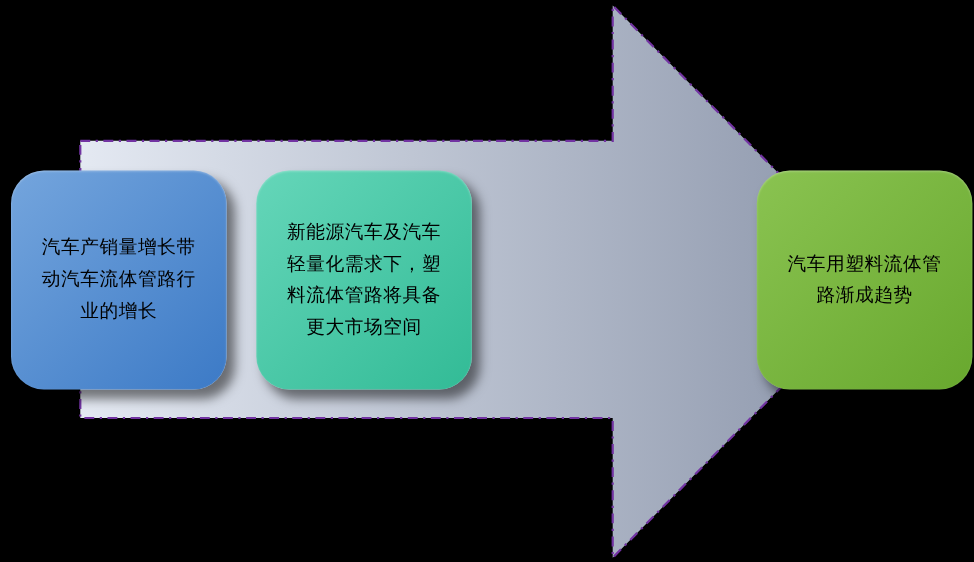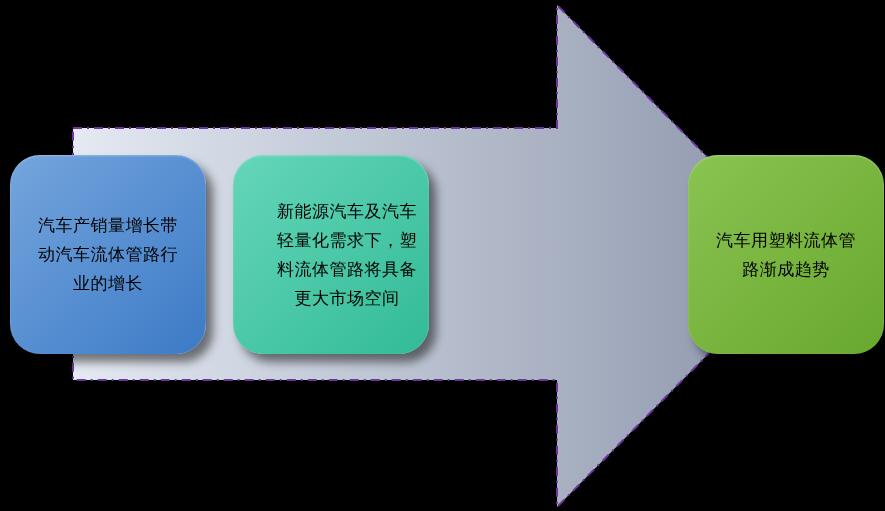--- a/index.html
+++ b/index.html
@@ -28,21 +28,21 @@
     top: 155px;
     width: 196px;
     height: 199px;
     border-radius: 30px;
     box-shadow: 7px 8px 10px rgba(0,0,0,0.5), inset 0 1px 2px rgba(255,255,255,0.30);
     display: flex;
     align-items: center;
     justify-content: center;
   }
   .card-1 { left: 10px; }
-  .card-2 { left: 233px; justify-content: flex-end; }
+  .card-2 { left: 233px; }
   .card-3 { left: 459px; }
   .card-4 { left: 688px; }
   .card-text {
     white-space: pre-line;
     text-align: center;
     color: #000000;
     font-size: 17px;
     line-height: 29px;
     letter-spacing: 0.5px;
     padding: 0 12px;

